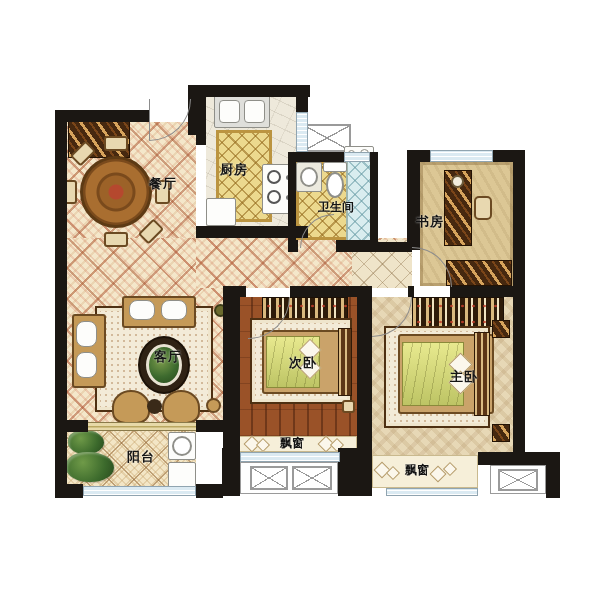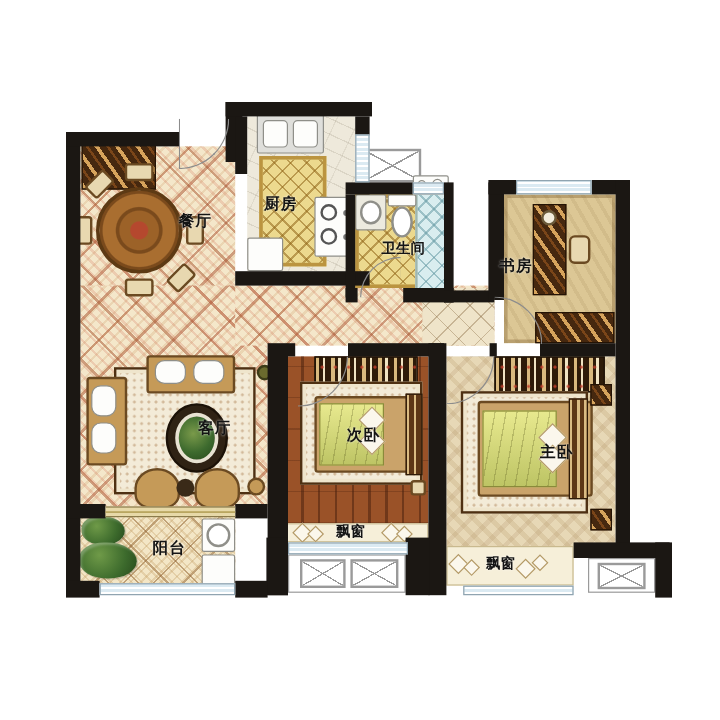--- a/index.html
+++ b/index.html
@@ -275,20 +275,20 @@
   <div class="arc arc-br leaf-l" style="left:149px;top:99px;width:42px;height:42px"></div>
   <div class="arc arc-tr" style="left:412px;top:247px;width:40px;height:40px"></div>
   <div class="arc arc-br" style="left:372px;top:297px;width:40px;height:40px"></div>
   <div class="arc arc-br" style="left:248px;top:297px;width:42px;height:42px"></div>
   <div class="arc arc-tl" style="left:300px;top:214px;width:34px;height:34px"></div>
 
   <div class="lbl" style="left:163px;top:184px">餐厅</div>
   <div class="lbl" style="left:234px;top:170px">厨房</div>
   <div class="lbl lbl-sm" style="left:336px;top:207px">卫生间</div>
   <div class="lbl" style="left:430px;top:222px">书房</div>
-  <div class="lbl" style="left:179px;top:357px">客厅</div>
+  <div class="lbl" style="left:168px;top:357px">客厅</div>
   <div class="lbl" style="left:303px;top:363px">次卧</div>
   <div class="lbl" style="left:464px;top:377px">主卧</div>
   <div class="lbl" style="left:141px;top:457px">阳台</div>
   <div class="lbl lbl-sm" style="left:292px;top:443px">飘窗</div>
   <div class="lbl lbl-sm" style="left:417px;top:470px">飘窗</div>
 
 </div>
 
 </body></html>

